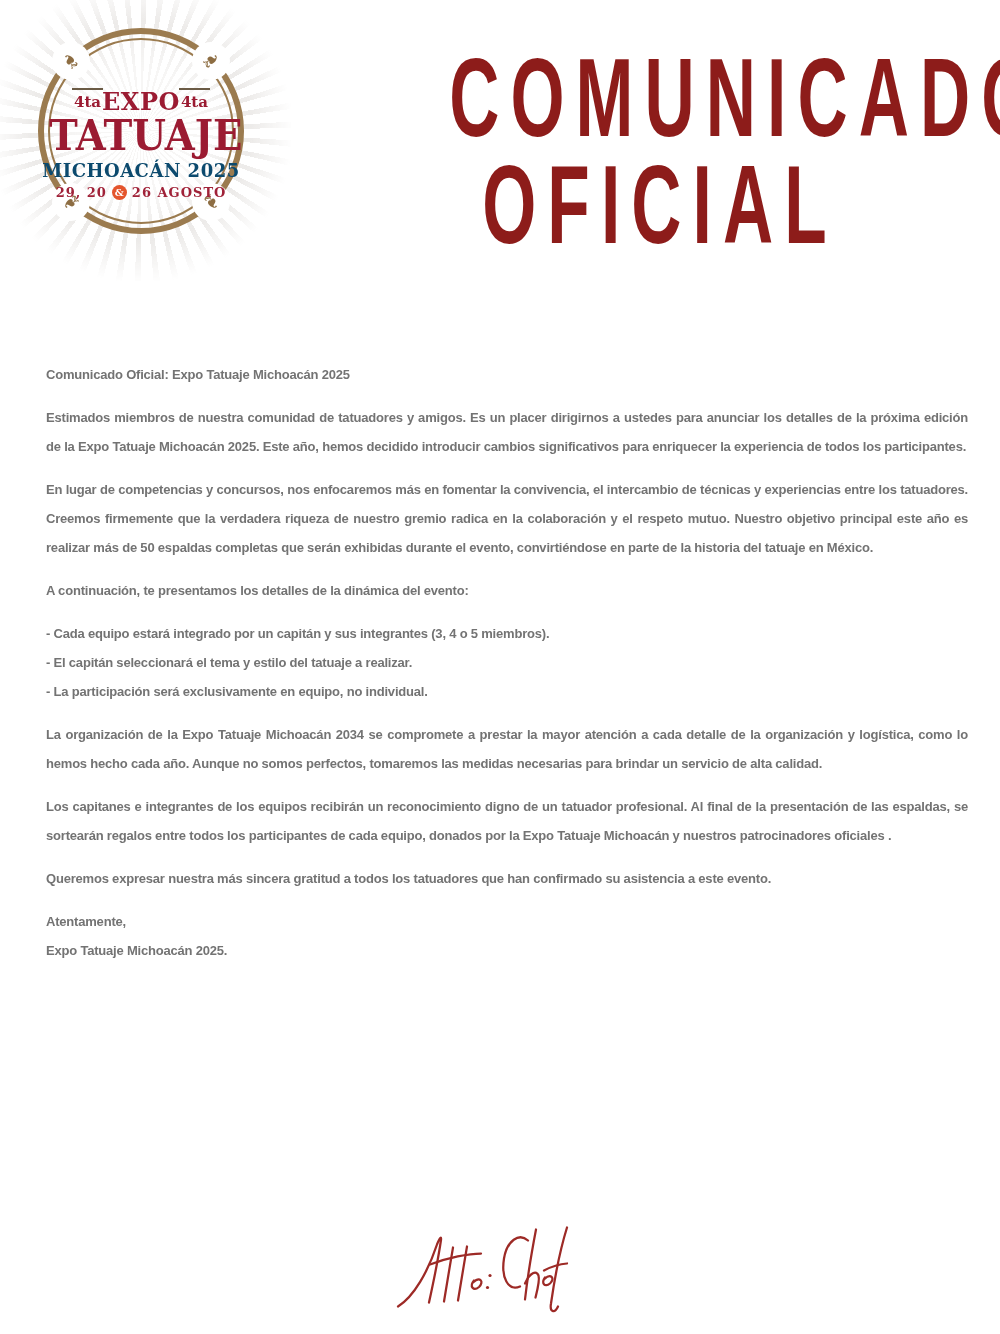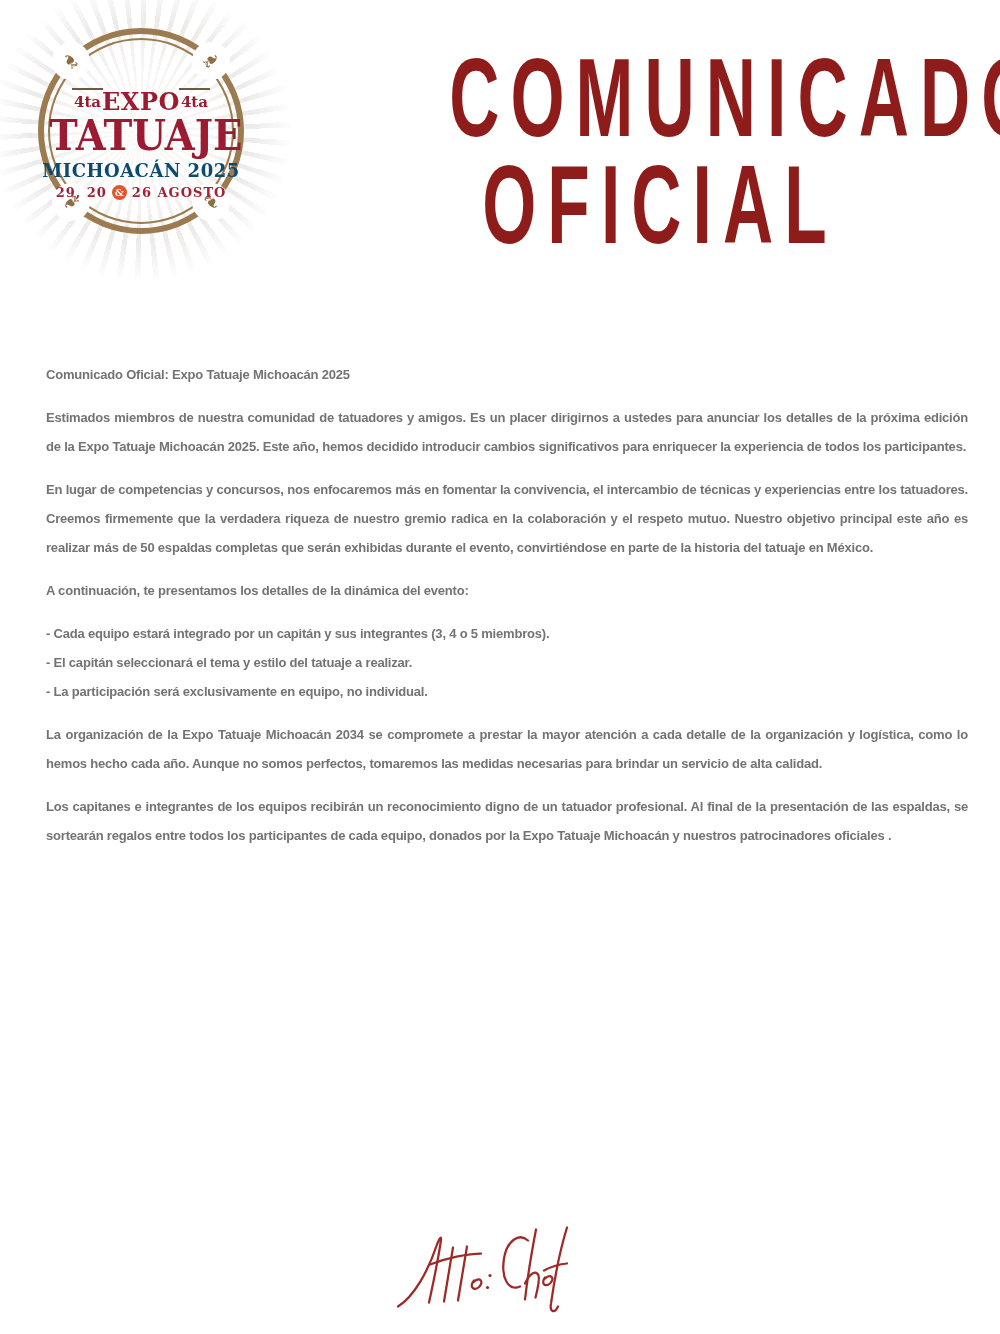--- a/index.html
+++ b/index.html
@@ -141,21 +141,24 @@
     <div class="para">Estimados miembros de nuestra comunidad de tatuadores y amigos. Es un placer dirigirnos a ustedes para anunciar los detalles de la próxima edición de la Expo Tatuaje Michoacán 2025. Este año, hemos decidido introducir cambios significativos para enriquecer la experiencia de todos los participantes.</div>
     <div class="para">En lugar de competencias y concursos, nos enfocaremos más en fomentar la convivencia, el intercambio de técnicas y experiencias entre los tatuadores. Creemos firmemente que la verdadera riqueza de nuestro gremio radica en la colaboración y el respeto mutuo. Nuestro objetivo principal este año es realizar más de 50 espaldas completas que serán exhibidas durante el evento, convirtiéndose en parte de la historia del tatuaje en México.</div>
     <div class="para no-justify">A continuación, te presentamos los detalles de la dinámica del evento:</div>
     <div class="bullets">
       <div class="bullet-line">- Cada equipo estará integrado por un capitán y sus integrantes (3, 4 o 5 miembros).</div>
       <div class="bullet-line">- El capitán seleccionará el tema y estilo del tatuaje a realizar.</div>
       <div class="bullet-line">- La participación será exclusivamente en equipo, no individual.</div>
     </div>
     <div class="para">La organización de la Expo Tatuaje Michoacán 2034 se compromete a prestar la mayor atención a cada detalle de la organización y logística, como lo hemos hecho cada año. Aunque no somos perfectos, tomaremos las medidas necesarias para brindar un servicio de alta calidad.</div>
     <div class="para">Los capitanes e integrantes de los equipos recibirán un reconocimiento digno de un tatuador profesional. Al final de la presentación de las espaldas, se sortearán regalos entre todos los participantes de cada equipo, donados por la Expo Tatuaje Michoacán y nuestros patrocinadores oficiales .</div>
+    <div class="para">Queremos expresar nuestra más sincera gratitud a todos los tatuadores que han confirmado su asistencia a este evento.</div>
     <div class="signoff">
+      <div>Atentamente,</div>
+      <div>Expo Tatuaje Michoacán 2025.</div>
     </div>
   </div>
 
   <div class="signature">
     <svg viewBox="0 0 360 190" role="img" fill="none" stroke="#9D2A26" stroke-width="4.5" stroke-linecap="round" stroke-linejoin="round" aria-label="Atte: Chef">
 
       <path d="M8,168 C40,148 68,98 86,44 C91,31 95,26 94,35 C88,76 77,128 70,160"></path>
 
       <path d="M118,50 C112,86 104,132 100,158"></path>
       <path d="M146,48 C140,84 132,130 128,156"></path>

